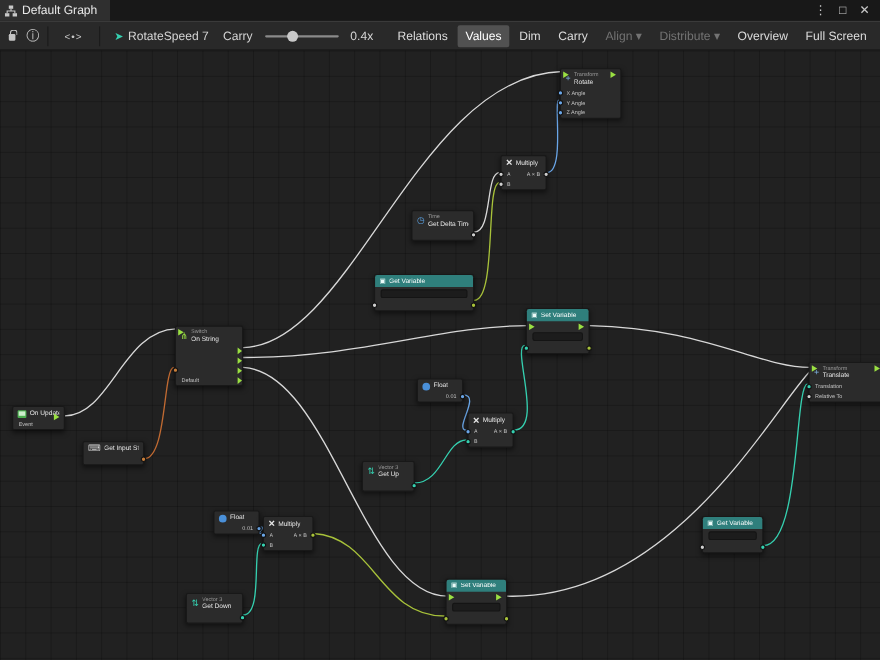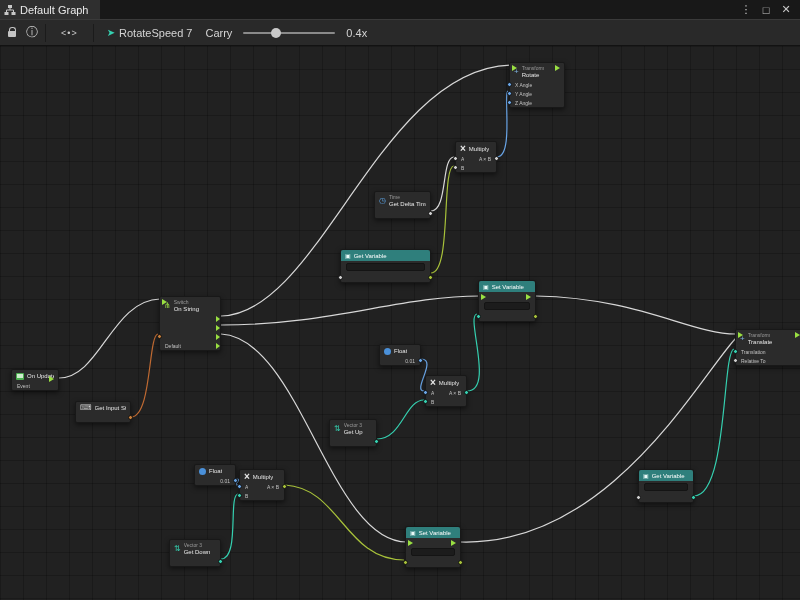--- a/index.html
+++ b/index.html
@@ -98,20 +98,30 @@
   <div class="sep"></div>
   <span class="graphref">
     <span class="grefic">➤</span>
     <span>RotateSpeed 7</span>
   </span>
   <span>Carry</span>
   <div class="zoomtrack">
     <div class="zoomknob"></div>
   </div>
   <span>0.4x</span>
+  <div class="btngroup">
+    <span class="tbtn">Relations</span>
+    <span class="tbtn active">Values</span>
+    <span class="tbtn">Dim</span>
+    <span class="tbtn">Carry</span>
+    <span class="tbtn disabled">Align ▾</span>
+    <span class="tbtn disabled">Distribute ▾</span>
+    <span class="tbtn">Overview</span>
+    <span class="tbtn">Full Screen</span>
+  </div>
 </div>
 
 <div class="canvas">
   <svg class="wires" viewBox="0 0 800 554">
       <path d="M59,332 C 100,332 112,254 160,253" stroke="#d8d8d8" stroke-width="1.2" fill="none"></path>
       <path d="M221,270 C 320,268 380,22 511,19" stroke="#d8d8d8" stroke-width="1.2" fill="none"></path>
       <path d="M221,279 C 330,279 400,250 480,250" stroke="#d8d8d8" stroke-width="1.2" fill="none"></path>
       <path d="M221,288 C 300,292 330,496 407,496" stroke="#d8d8d8" stroke-width="1.2" fill="none"></path>
       <path d="M131,371 C 152,371 148,289 158,288" stroke="#c06a32" stroke-width="1.2" fill="none"></path>
       <path d="M431,165 C 448,165 441,111 454,111" stroke="#d8d8d8" stroke-width="1.2" fill="none"></path>

